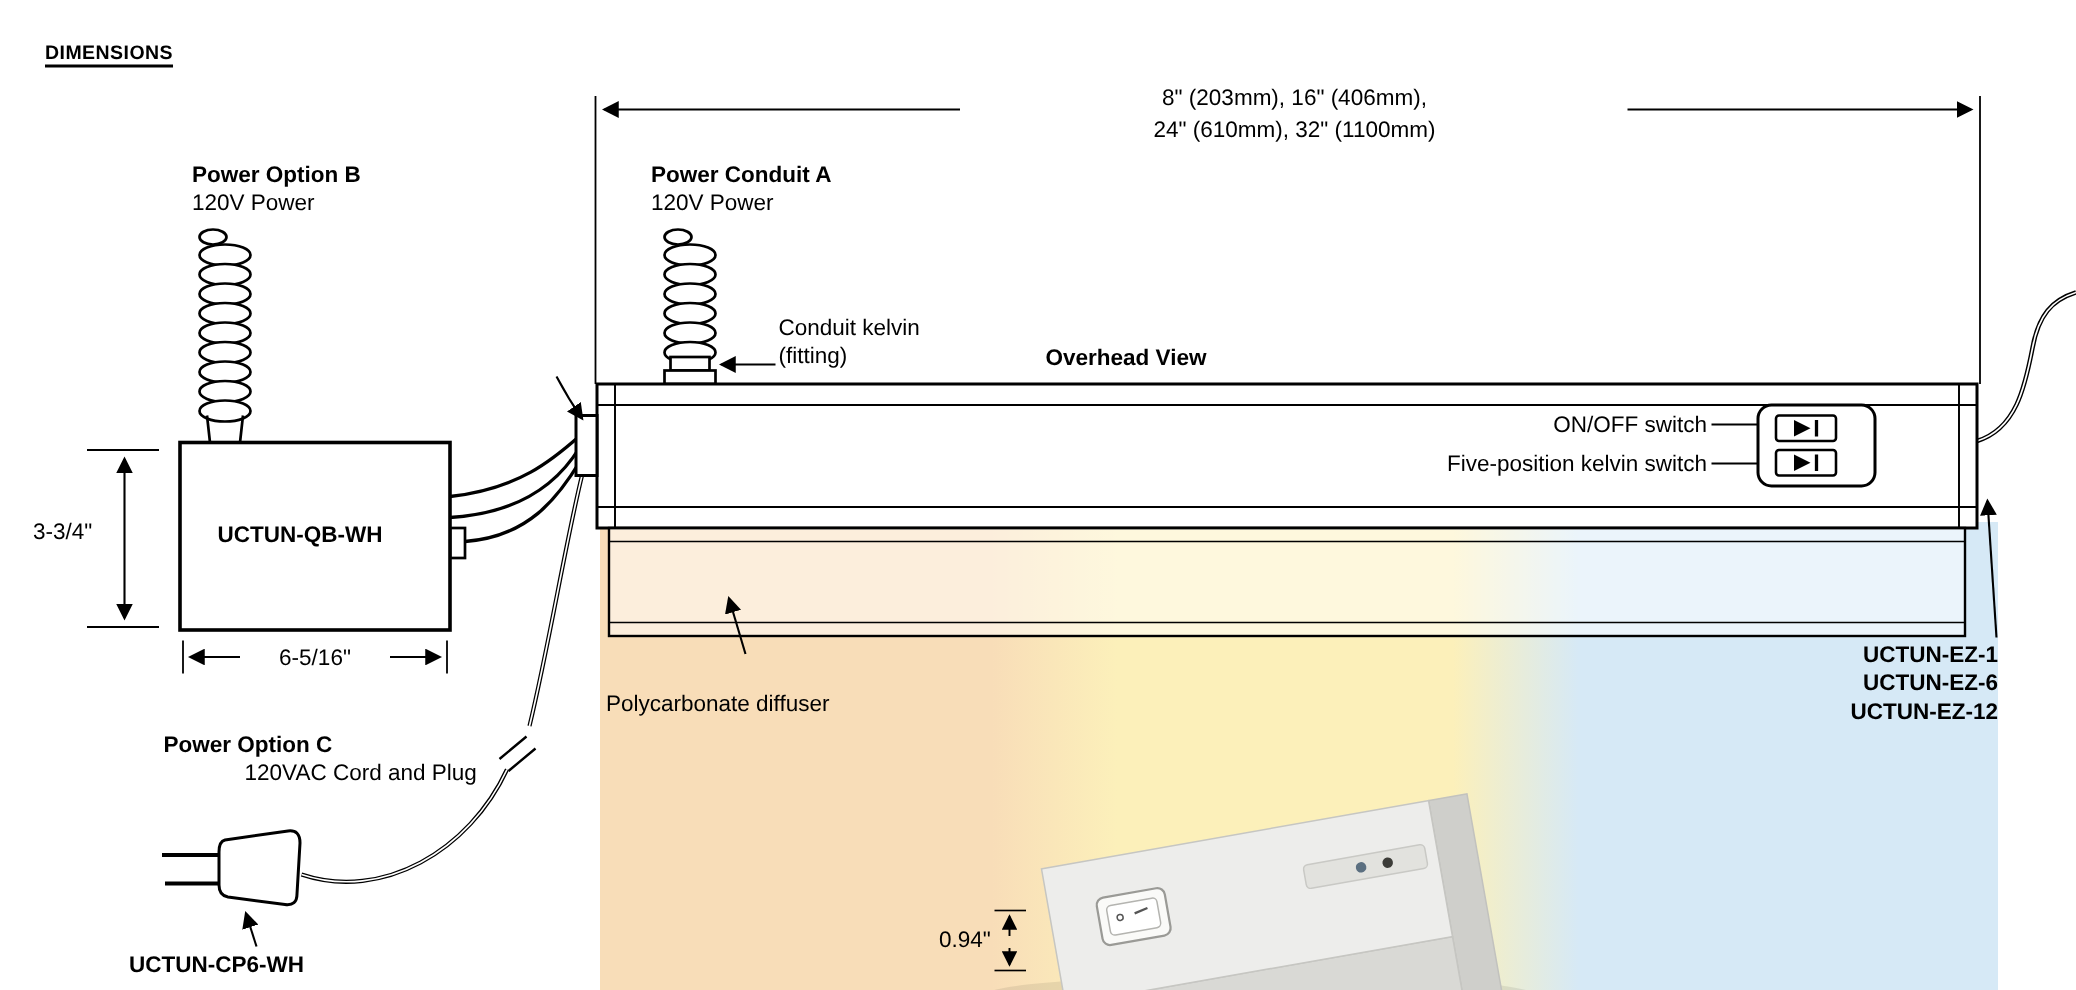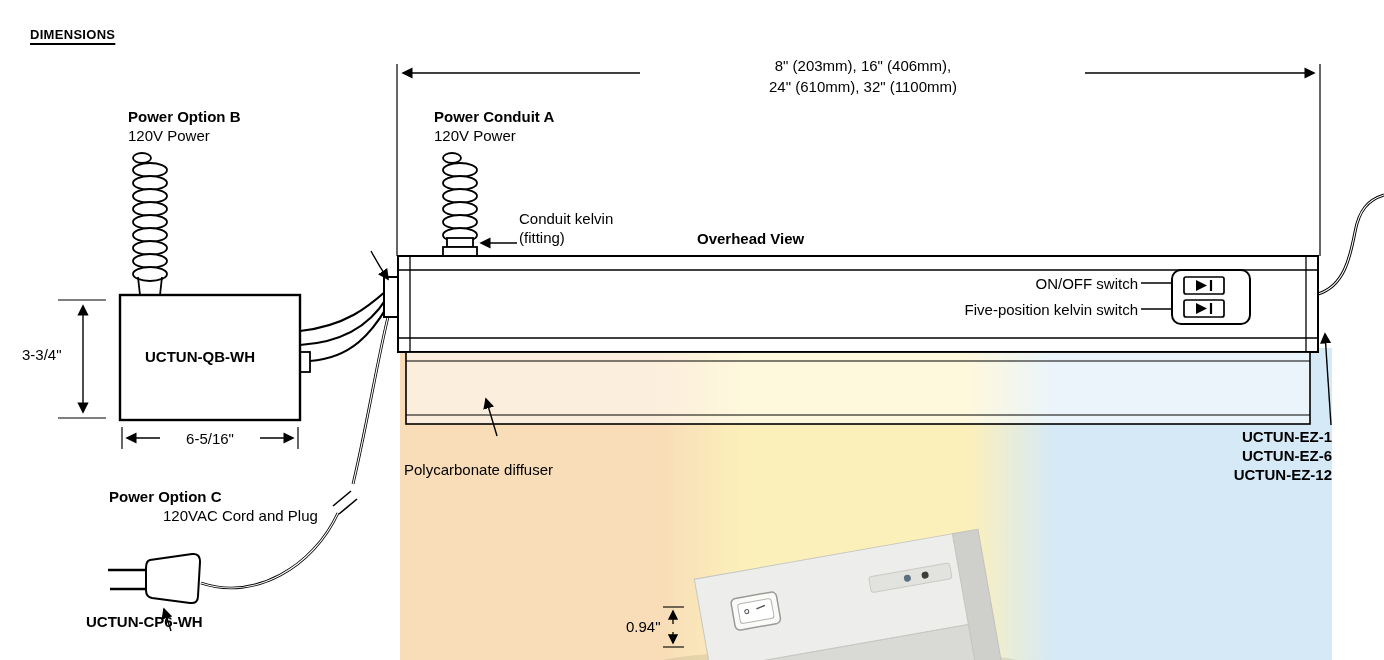--- a/index.html
+++ b/index.html
@@ -27,21 +27,21 @@
   .t-poa-sub{left:434px;top:126px;}
   .t-conduit{left:519px;top:209px;line-height:19px;}
   .t-topdim{left:640px;top:55px;width:446px;line-height:21px;}
   .t-overhead{left:697px;top:229px;}
   .t-onoff{left:988px;top:274px;width:150px;}
   .t-kelvin{left:948px;top:300px;width:190px;}
   .t-diffuser{left:404px;top:460px;}
   .t-models{left:1228px;top:427px;width:104px;line-height:19px;}
   .t-poc-title{left:109px;top:487px;}
   .t-poc-sub{left:120px;top:506px;margin-left:43px;}
-  .t-cp6{left:86px;top:612px;}
+  .t-cp6{left:86px;top:634px;}
   .t-094{left:626px;top:617px;}
 </style>
 </head>
 <body>
 
 <div class="canvas">
 
   <div class="bands"></div>
 
   <svg class="layer" width="1384" height="660" viewBox="0 0 1384 660">

